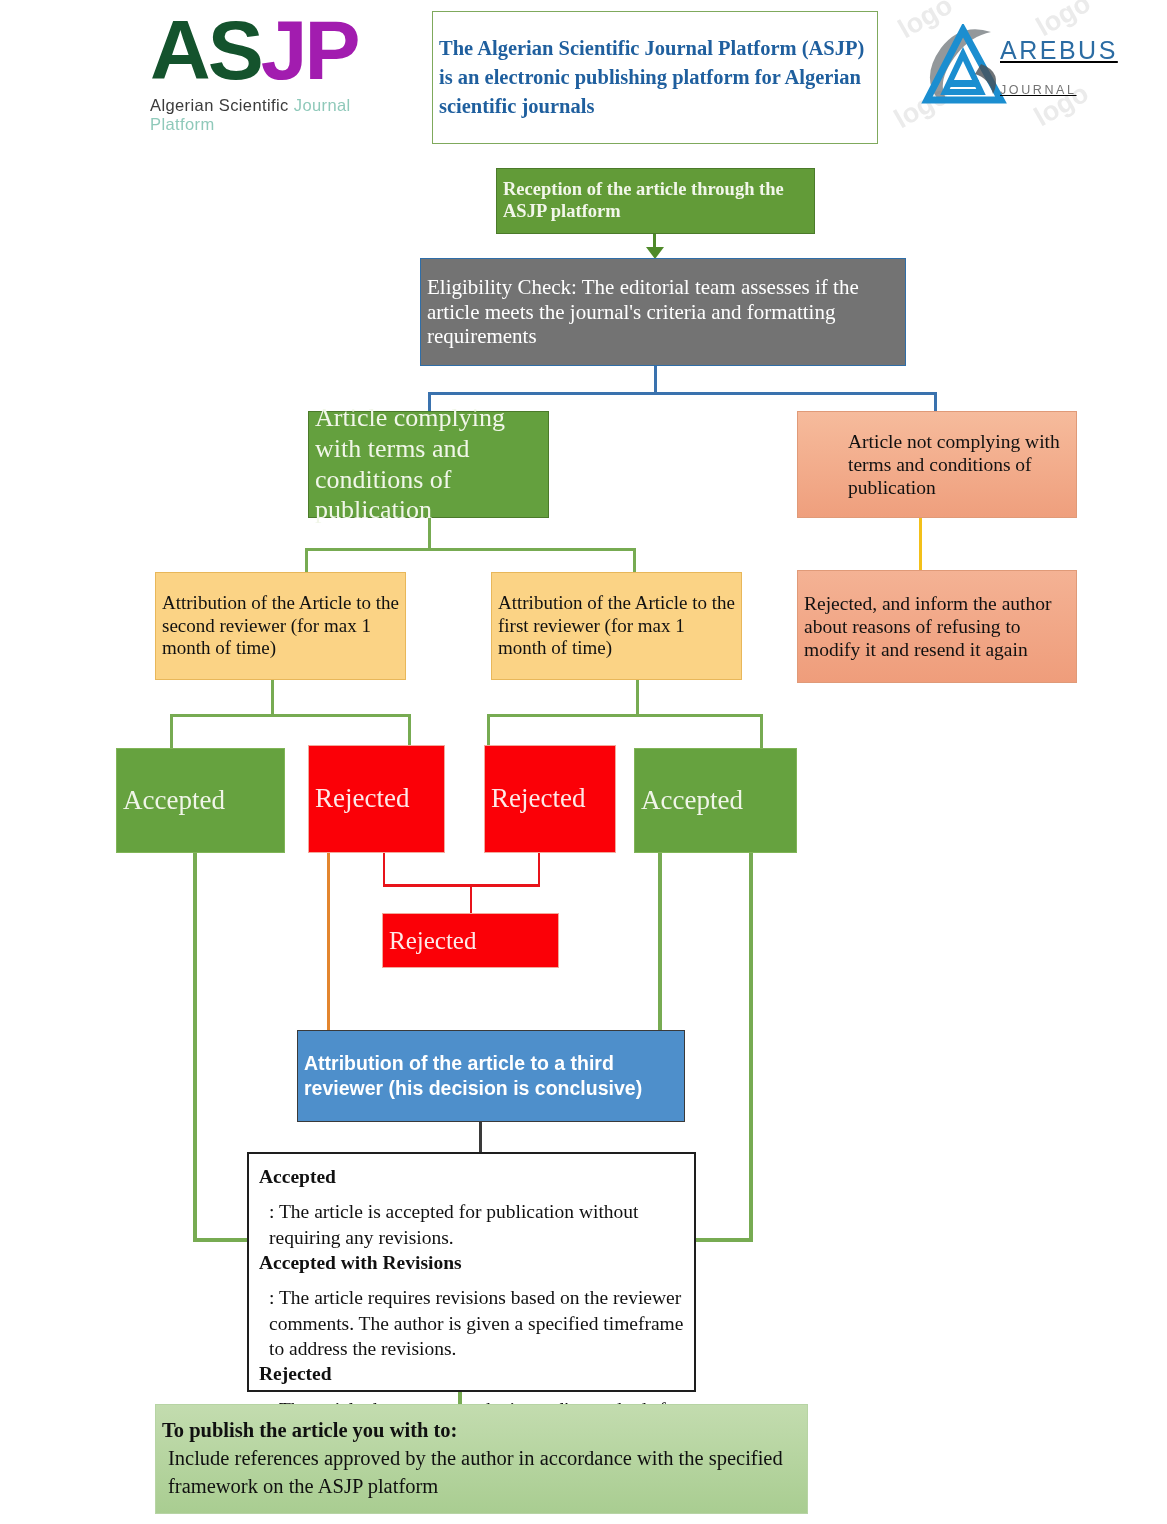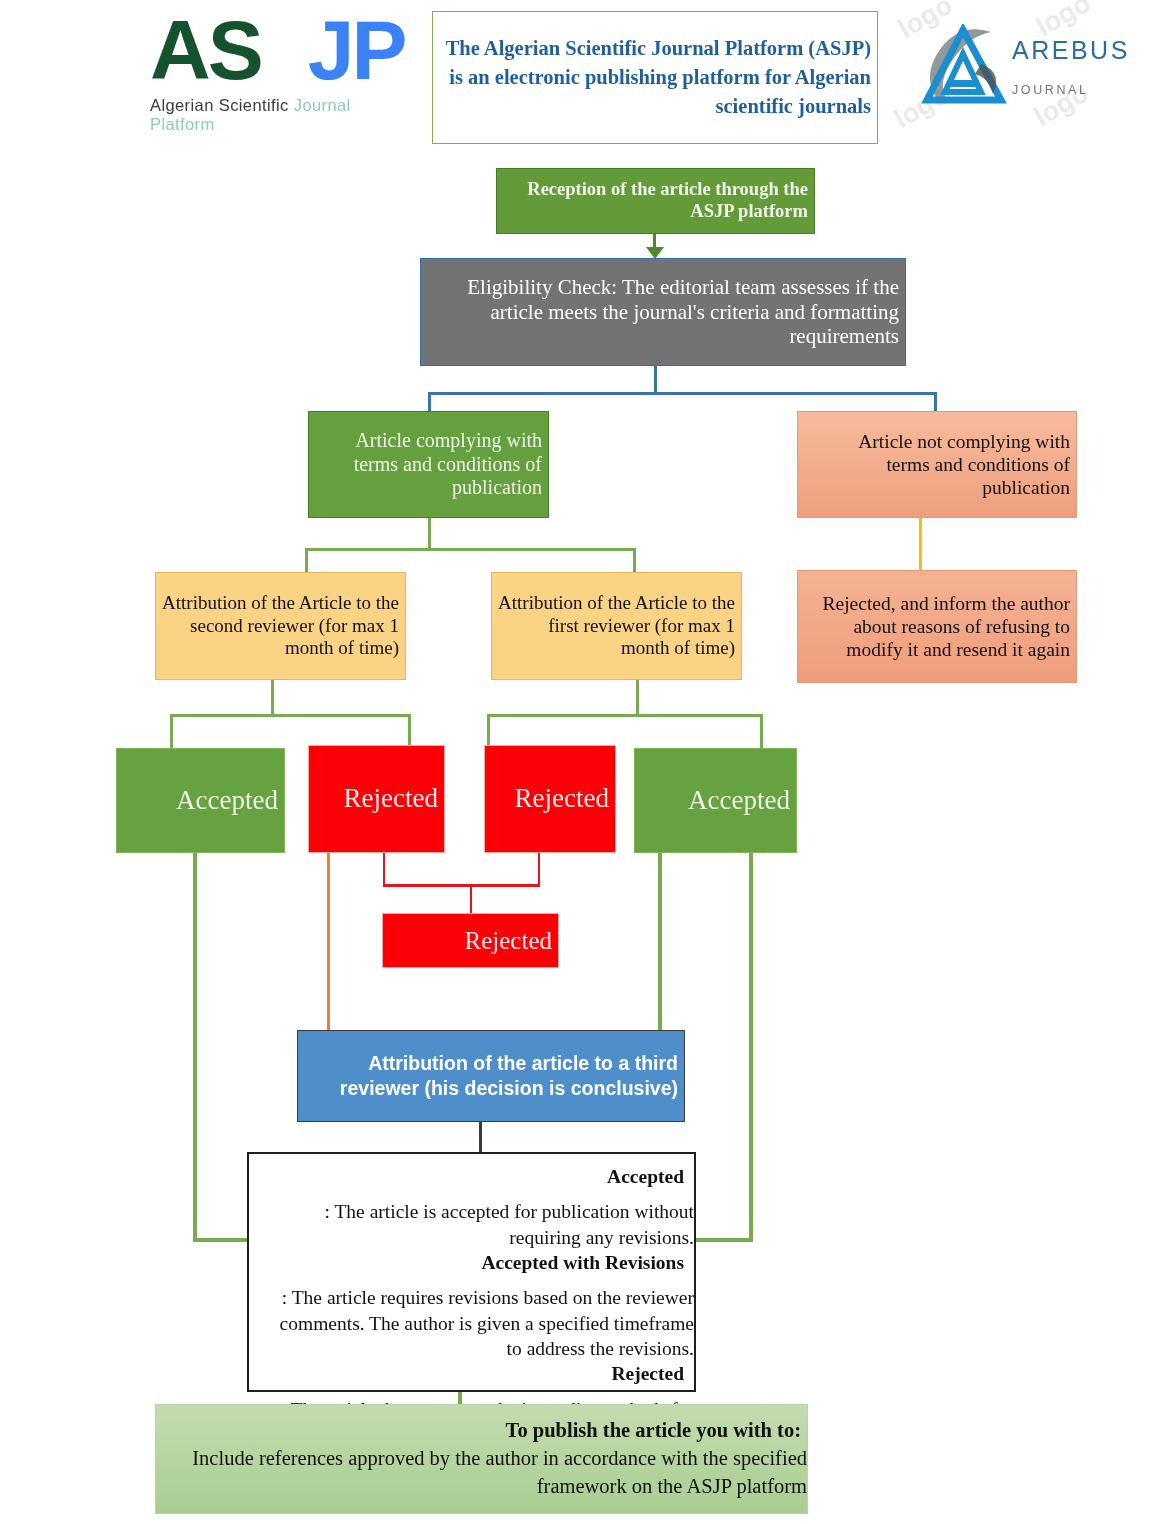--- a/index.html
+++ b/index.html
@@ -2,57 +2,57 @@
 <html><head>
 <meta charset="utf-8">
 <style>
   html,body{margin:0;padding:0;background:#ffffff;}
   body{width:1167px;height:1524px;position:relative;overflow:hidden;
        font-family:"Liberation Serif",serif;}
   .canvas{position:absolute;left:0;top:0;width:1167px;height:1524px;}
 
   
   .node{position:absolute;box-sizing:border-box;display:flex;align-items:center;
-        justify-content:center;text-align:right;line-height:1.18;}
+        justify-content:center;text-align:left;line-height:1.18;}
   .node span{display:block;width:100%;padding:0 6px;}
 
   
   .ln{position:absolute;}          
 
   
   #logo-asjp{position:absolute;left:150px;top:8px;width:250px;height:130px;}
   .asjp-word{font-family:"Liberation Sans",sans-serif;font-weight:bold;
              font-size:84px;letter-spacing:-3px;line-height:1;}
   .asjp-a{color:#14532d;}
-  .asjp-j{color:#3b82f6;margin-left:47px;}
+  .asjp-j{color:#a21caf;}
   .asjp-sub{font-family:"Liberation Sans",sans-serif;font-size:16.5px;
             letter-spacing:.4px;margin-top:4px;}
   .asjp-sub .b{color:#3b3b3b;}
   .asjp-sub .g{color:#8fc9ba;}
 
   #header-statement{left:432px;top:11px;width:446px;height:133px;
        border:1.5px solid #7fa95c;color:#1f5f9e;font-weight:bold;font-size:20.5px;
        line-height:1.42;}
 
   #logo-arebus{position:absolute;left:915px;top:22px;width:240px;height:90px;}
-  .arebus-text{position:absolute;left:97px;top:16px;}
+  .arebus-text{position:absolute;left:85px;top:16px;text-decoration:underline;}
   .arebus-name{font-family:"Liberation Sans",sans-serif;font-size:25px;
       letter-spacing:2.5px;color:#2b6ca3;line-height:1;}
   .arebus-sub{font-family:"Liberation Sans",sans-serif;font-size:12.5px;
       letter-spacing:2.6px;color:#737373;margin-top:20px;}
   .wm{position:absolute;color:#ebebeb;font-size:27px;font-weight:bold;
       font-family:"Liberation Sans",sans-serif;}
 
   
   #n-reception{left:496px;top:168px;width:319px;height:66px;background:#629b38;
       border:1px solid #4b7a2a;color:#f2f6ea;font-weight:bold;font-size:18.5px;}
   #n-eligibility{left:420px;top:258px;width:486px;height:108px;background:#737373;
       border:1px solid #2f6ea8;color:#ffffff;font-size:21px;}
   #n-complying{left:308px;top:411px;width:241px;height:107px;background:#64a03e;
-      border:1px solid #4b7a2a;color:#f1f6e9;font-size:20px;}
+      border:1px solid #4b7a2a;color:#f1f6e9;font-size:26px;}
   #n-notcomplying{left:797px;top:411px;width:280px;height:107px;
       background:linear-gradient(180deg,#f6bb9c 0%,#ef9f7d 100%);
       border:1px solid #e09a78;color:#111111;font-size:19.5px;padding-left:44px;}
   #n-rejected-inform{left:797px;top:570px;width:280px;height:113px;
       background:linear-gradient(180deg,#f4b294 0%,#ef9d7b 100%);
       border:1px solid #e09a78;color:#111111;font-size:19.5px;}
   #n-second-reviewer{left:155px;top:572px;width:251px;height:108px;background:#fbd385;
       border:1px solid #e8b75a;color:#111111;font-size:19px;}
   #n-first-reviewer{left:491px;top:572px;width:251px;height:108px;background:#fbd385;
       border:1px solid #e8b75a;color:#111111;font-size:19px;}

